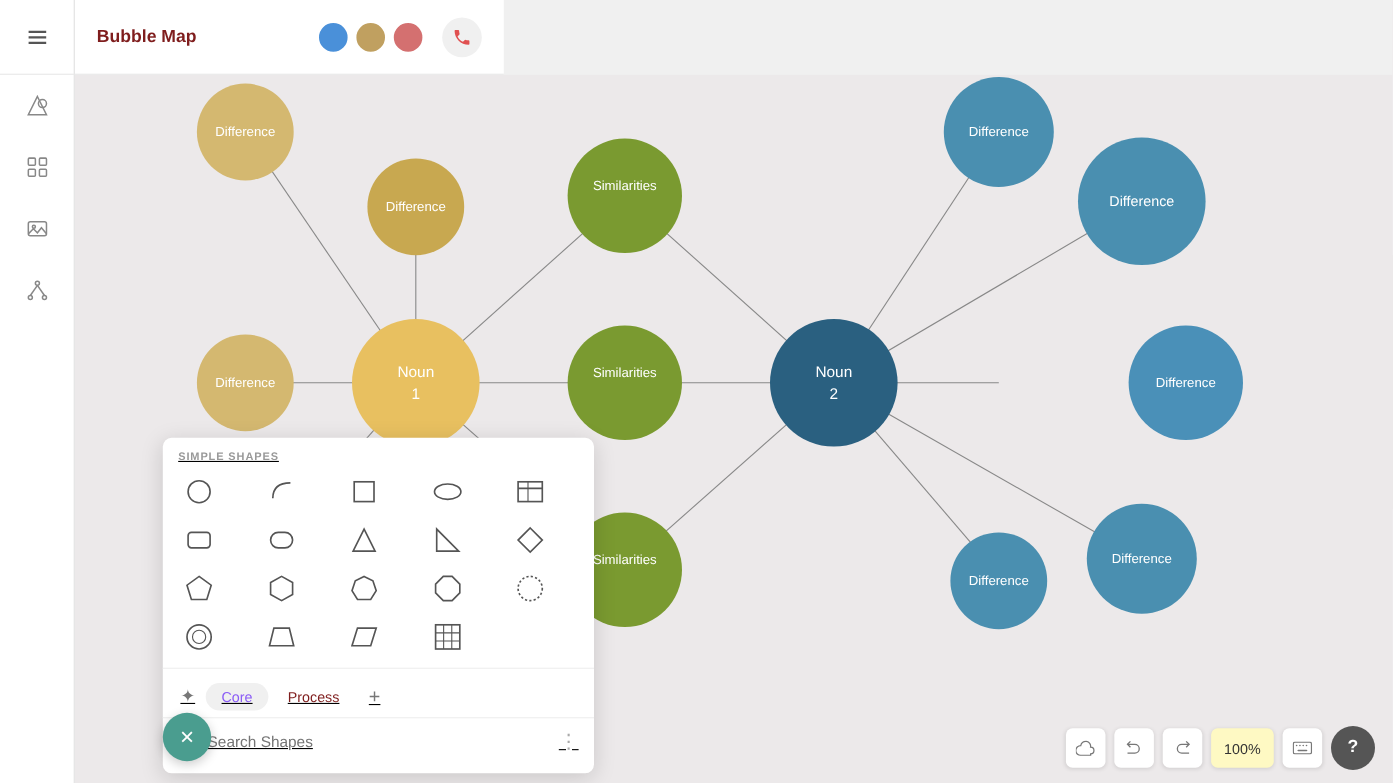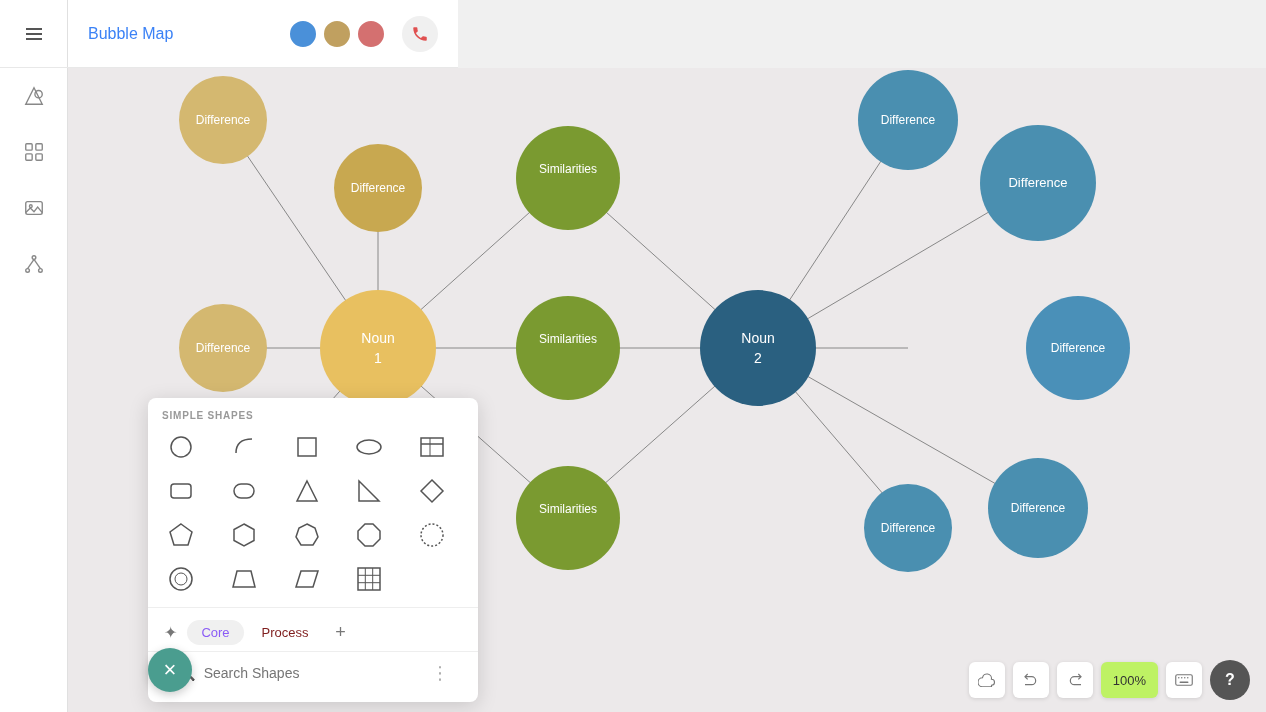--- a/index.html
+++ b/index.html
@@ -51,22 +51,22 @@
       background: #fff;
       display: flex;
       align-items: center;
       padding: 0 20px;
       border-bottom: 1px solid #e8e8e8;
       gap: 16px;
       width: 390px;
     }
     #titlebar .title {
       font-size: 16px;
-      font-weight: 400;
-      color: #3b82f6;
+      font-weight: 700;
+      color: #7f1d1d;
     }
     #titlebar .avatars {
       display: flex;
       gap: 4px;
       margin-left: auto;
     }
     #titlebar .avatar {
       width: 30px;
       height: 30px;
       border-radius: 50%;
@@ -102,28 +102,29 @@
       top: 0; left: 0;
       width: 100%;
       height: 100%;
     }
 
     
     #shapes-panel {
       position: absolute;
       left: 0;
       top: 0;
-      width: 330px;
+      width: 392px;
       background: #fff;
       border-radius: 8px;
       box-shadow: 0 4px 20px rgba(0,0,0,0.15);
       z-index: 20;
       top: 330px;
       left: 80px;
       padding-bottom: 8px;
+      text-decoration: underline;
     }
     #shapes-panel .section-label {
       font-size: 10px;
       font-weight: 600;
       color: #999;
       letter-spacing: 0.08em;
       padding: 12px 14px 6px;
       text-transform: uppercase;
     }
     #shapes-grid {
@@ -178,21 +179,21 @@
       font-size: 16px;
       color: #777;
       padding: 5px 6px;
       cursor: pointer;
     }
 
     
     #search-bar {
       display: flex;
       align-items: center;
-      padding: 10px 29px;
+      padding: 10px 14px;
       gap: 8px;
       border-top: 1px solid #eee;
       margin-top: 4px;
     }
     #search-bar input {
       flex: 1;
       border: none;
       outline: none;
       font-size: 14px;
       color: #555;
@@ -219,21 +220,21 @@
       border-radius: 6px;
       display: flex;
       align-items: center;
       justify-content: center;
       cursor: pointer;
       box-shadow: 0 1px 4px rgba(0,0,0,0.12);
       font-size: 14px;
       color: #555;
     }
     .zoom-display {
-      background: #bef264;
+      background: #fef9c3;
       border-radius: 6px;
       padding: 0 12px;
       height: 36px;
       display: flex;
       align-items: center;
       font-size: 13px;
       font-weight: 500;
       color: #333;
       box-shadow: 0 1px 4px rgba(0,0,0,0.12);
     }

